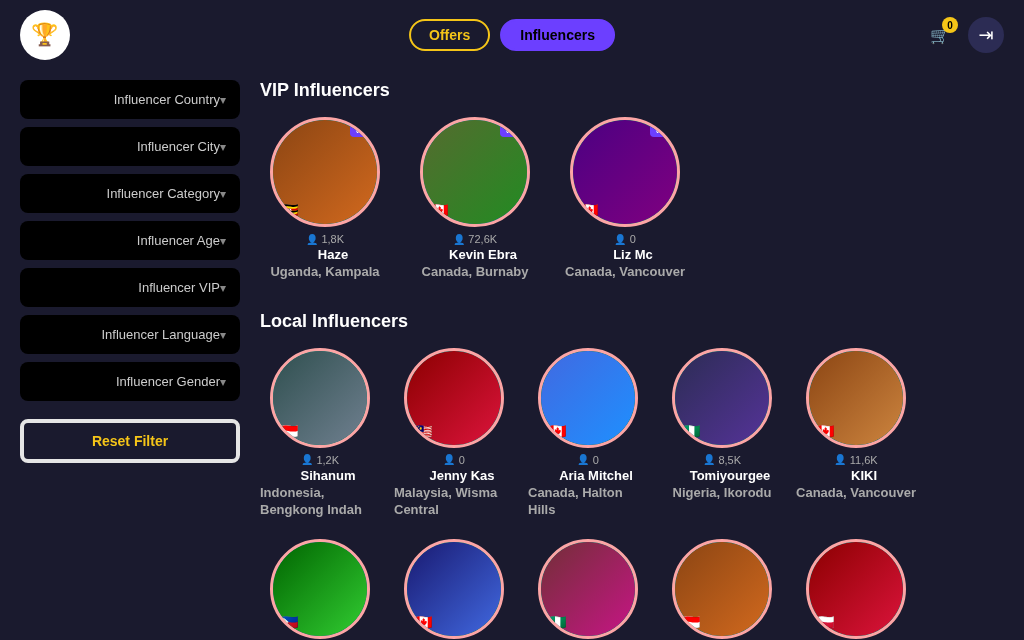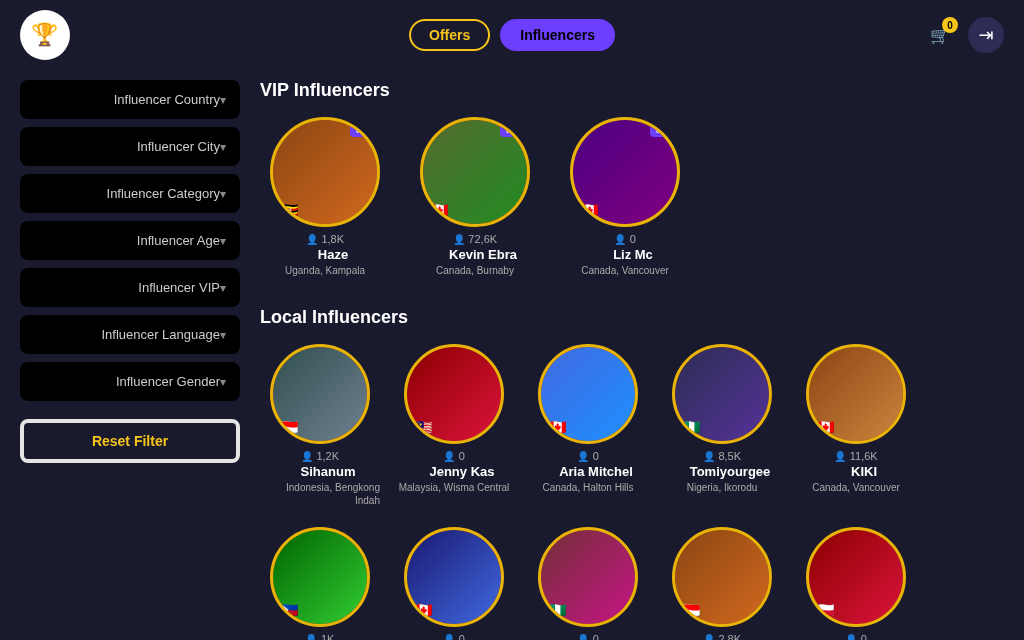--- a/index.html
+++ b/index.html
@@ -179,22 +179,22 @@
     .influencer-card.vip-card {
       width: 130px;
     }
 
     .avatar-wrap {
       position: relative;
       width: 100px;
       height: 100px;
       border-radius: 50%;
       overflow: hidden;
-      border: 3px solid #eab308;
-      background: #a16207;
+      border: 3px solid #fca5a5;
+      background: #0f766e;
       flex-shrink: 0;
     }
     .avatar-wrap.vip-card-avatar {
       width: 110px;
       height: 110px;
     }
 
     .avatar-placeholder {
       width: 100%;
       height: 100%;
@@ -241,25 +241,26 @@
     }
     .influencer-name {
       font-size: 13px;
       font-weight: bold;
       color: #fff;
       margin-top: 2px;
       text-align: center;
       padding-left: 16px;
     }
     .influencer-location {
-      font-size: 10px;
+      font-size: 13px;
       color: #aaa;
-      text-align: right;
+      text-align: left;
       margin-top: 2px;
       line-height: 1.3;
+      font-weight: bold;
     }
 
     
     .bg-1 { background: linear-gradient(135deg, #8B4513, #D2691E); }
     .bg-2 { background: linear-gradient(135deg, #556B2F, #228B22); }
     .bg-3 { background: linear-gradient(135deg, #4B0082, #800080); }
     .bg-4 { background: linear-gradient(135deg, #2F4F4F, #708090); }
     .bg-5 { background: linear-gradient(135deg, #8B0000, #DC143C); }
     .bg-6 { background: linear-gradient(135deg, #4169E1, #1E90FF); }
     .bg-7 { background: linear-gradient(135deg, #2c2c54, #553399); }

